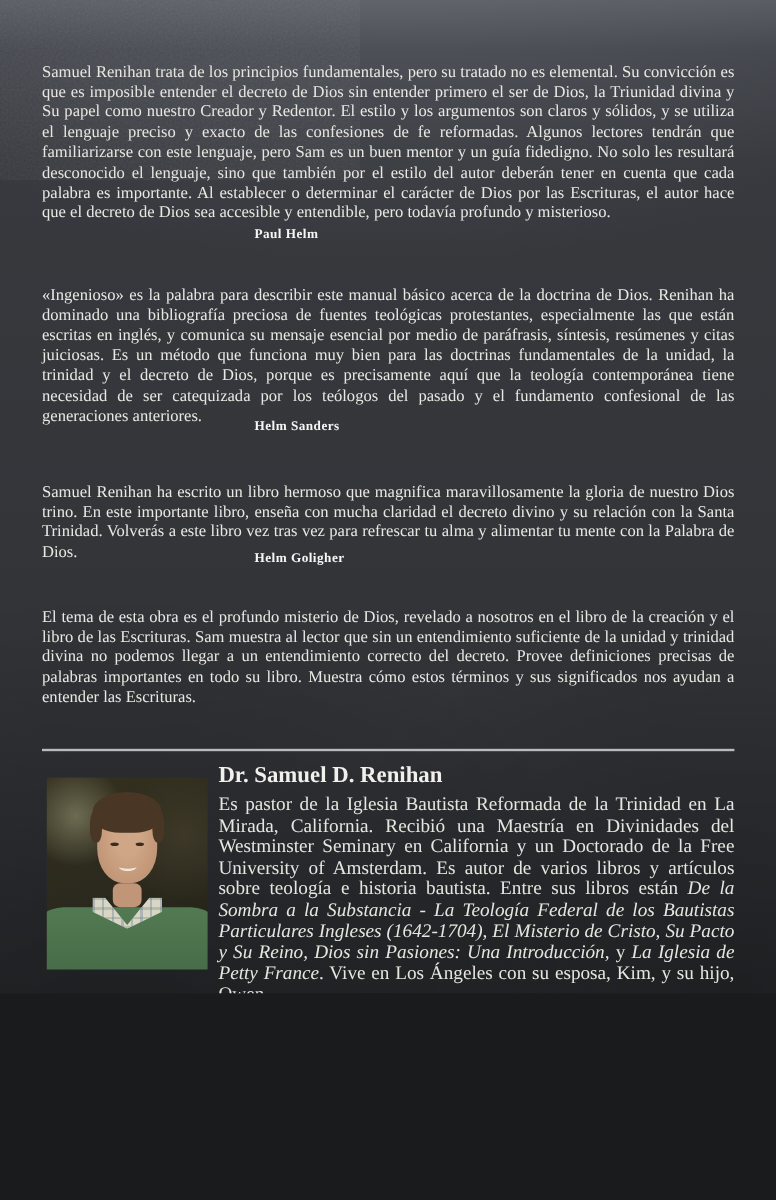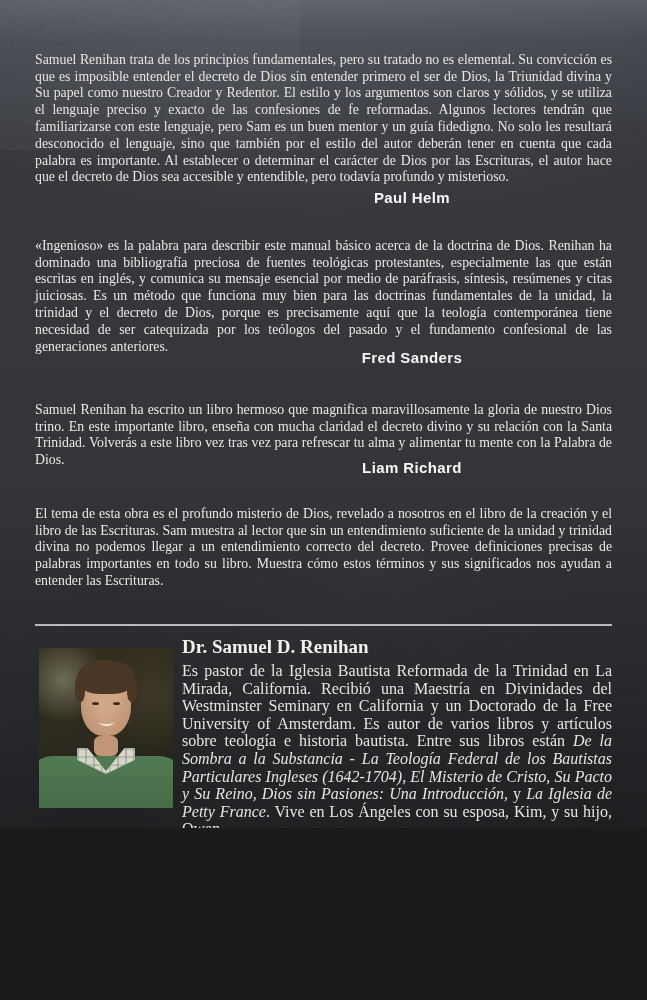--- a/index.html
+++ b/index.html
@@ -18,23 +18,23 @@
   }
   #grain{position:absolute;inset:0;opacity:.10;pointer-events:none;}
   .blurb{
     position:absolute;left:35px;width:577px;
     font-size:13.8px;line-height:16.8px;
     text-align:justify;text-justify:inter-word;
     color:#e9e8e3;
   }
   .byline{
     position:absolute;right:35px;width:400px;
-    text-align:center;
-    font-family:Liberation Sans, sans-serif;
-    font-weight:bold;font-size:15px;letter-spacing:.4px;
+    text-align:left;
+    font-family:Liberation Serif, serif;
+    font-weight:bold;font-size:11px;letter-spacing:.4px;
     color:#f6f6f4;
   }
   .rule{
     position:absolute;left:35px;width:577px;height:2px;
     background:#c9cacc;opacity:.9;
   }
   
   #photo{
     position:absolute;left:39px;top:648px;width:134px;height:160px;
     overflow:hidden;
@@ -101,24 +101,24 @@
 </style>
 </head>
 <body>
 
 <div id="cover">
 
   <p class="blurb" style="top:38px">Samuel Renihan trata de los principios fundamentales, pero su tratado no es elemental. Su convicción es que es imposible entender el decreto de Dios sin entender primero el ser de Dios, la Triunidad divina y Su papel como nuestro Creador y Redentor. El estilo y los argumentos son claros y sólidos, y se utiliza el lenguaje preciso y exacto de las confesiones de fe reformadas. Algunos lectores tendrán que familiarizarse con este lenguaje, pero Sam es un buen mentor y un guía fidedigno. No solo les resultará desconocido el lenguaje, sino que también por el estilo del autor deberán tener en cuenta que cada palabra es importante. Al establecer o determinar el carácter de Dios por las Escrituras, el autor hace que el decreto de Dios sea accesible y entendible, pero todavía profundo y misterioso.</p>
   <div class="byline" style="top:189px">Paul Helm</div>
 
   <p class="blurb" style="top:224px">«Ingenioso» es la palabra para describir este manual básico acerca de la doctrina de Dios. Renihan ha dominado una bibliografía preciosa de fuentes teológicas protestantes, especialmente las que están escritas en inglés, y comunica su mensaje esencial por medio de paráfrasis, síntesis, resúmenes y citas juiciosas. Es un método que funciona muy bien para las doctrinas fundamentales de la unidad, la trinidad y el decreto de Dios, porque es precisamente aquí que la teología contemporánea tiene necesidad de ser catequizada por los teólogos del pasado y el fundamento confesional de las generaciones anteriores.</p>
-  <div class="byline" style="top:349px">Fred Sanders</div>
+  <div class="byline" style="top:349px">Helm Sanders</div>
 
   <p class="blurb" style="top:388px">Samuel Renihan ha escrito un libro hermoso que magnifica maravillosamente la gloria de nuestro Dios trino. En este importante libro, enseña con mucha claridad el decreto divino y su relación con la Santa Trinidad. Volverás a este libro vez tras vez para refrescar tu alma y alimentar tu mente con la Palabra de Dios.</p>
-  <div class="byline" style="top:459px">Liam Richard</div>
+  <div class="byline" style="top:459px">Helm Goligher</div>
 
   <p class="blurb" style="top:492px">El tema de esta obra es el profundo misterio de Dios, revelado a nosotros en el libro de la creación y el libro de las Escrituras. Sam muestra al lector que sin un entendimiento suficiente de la unidad y trinidad divina no podemos llegar a un entendimiento correcto del decreto. Provee definiciones precisas de palabras importantes en todo su libro. Muestra cómo estos términos y sus significados nos ayudan a entender las Escrituras.</p>
 
   <div class="rule" style="top:624px"></div>
 
   <div id="photo">
     <div class="sweater"></div>
     <div class="collar"></div>
     <div class="neck"></div>
     <div class="head">

